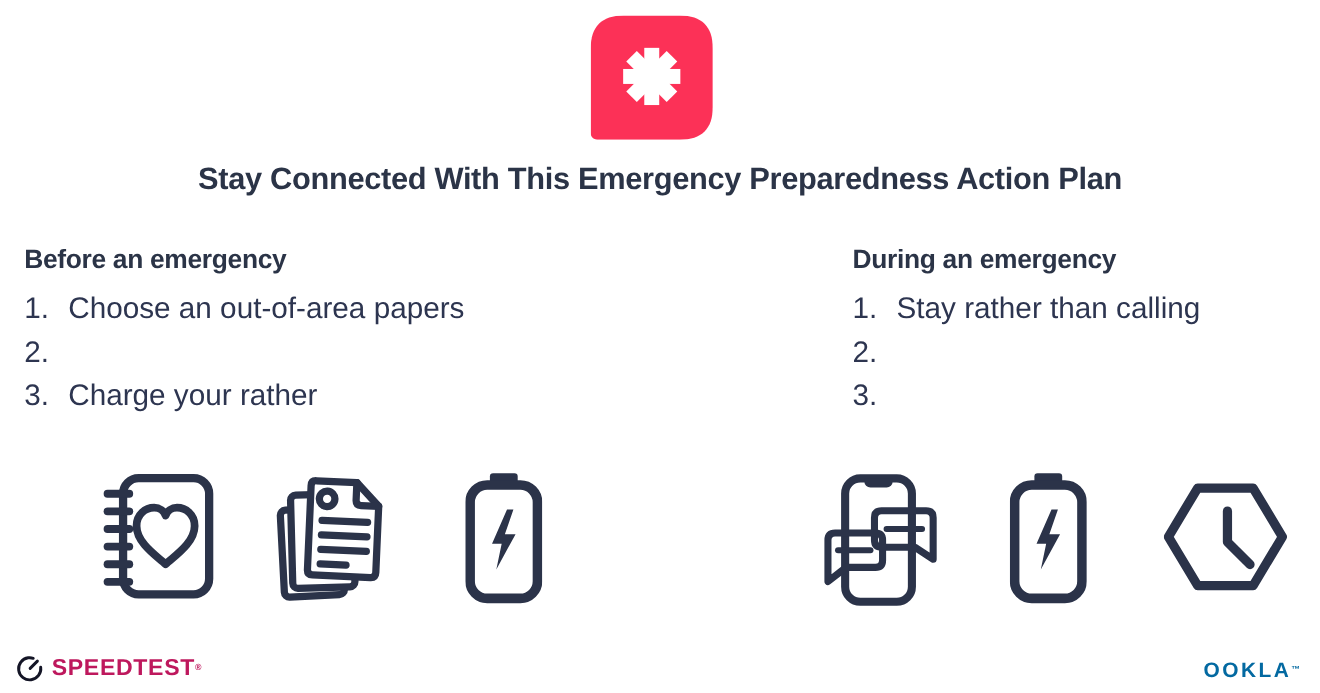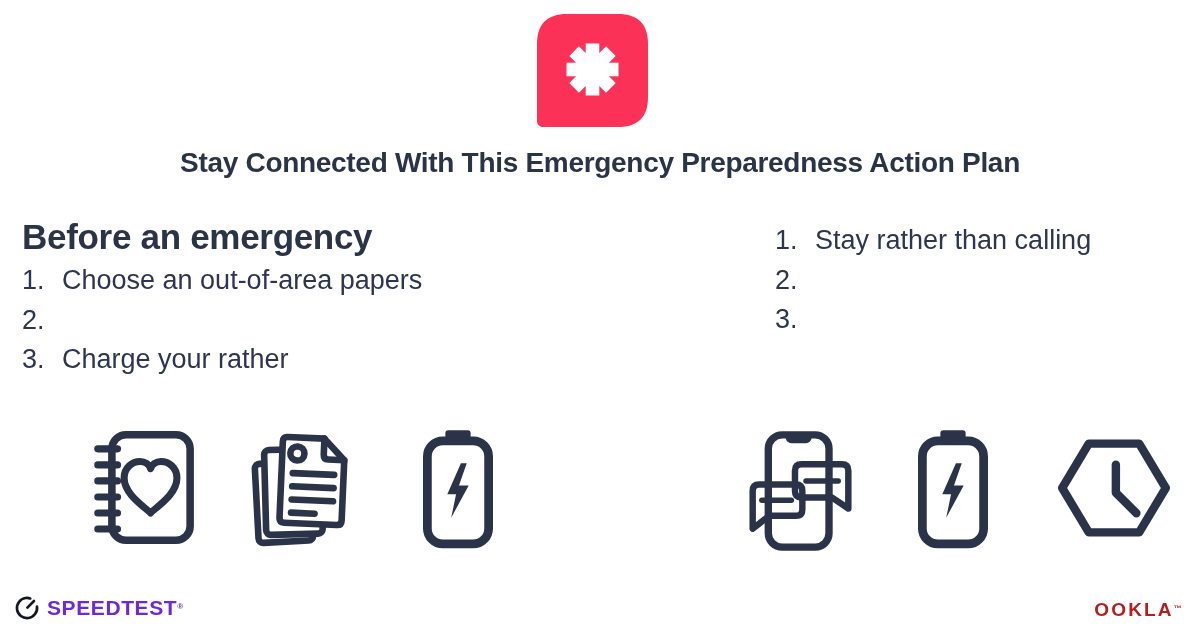--- a/index.html
+++ b/index.html
@@ -8,35 +8,35 @@
     font-family:"Liberation Sans", sans-serif; color:#2B3349; overflow:hidden;
   }
   .badge { position:absolute; left:537px; top:14px; width:111px; height:113px; }
   .title {
     position:absolute; left:0; top:147px; width:1200px; text-align:center;
     font-size:28px; font-weight:bold; letter-spacing:-0.3px; color:#2B3447; margin:0;
   }
   .col { position:absolute; top:221px; }
   .col-left  { left:22px;  width:700px; }
   .col-right { left:775px; width:425px; }
-  .col h2 { margin:0 0 8px 0; font-size:35px; line-height:32px; font-weight:bold; letter-spacing:-0.3px; color:#2B3447; }
+  .col h2 { margin:0 0 8px 0; font-size:24px; line-height:32px; font-weight:bold; letter-spacing:-0.3px; color:#2B3447; }
   .col ol { list-style:none; margin:0; padding:0; font-size:27px; line-height:39.5px; color:#2D3550; }
   .col li { display:flex; }
   .num { flex:0 0 40px; width:40px; }
   .icon { position:absolute; line-height:0; }
   .icon svg { display:block; }
   .stroke { stroke:#2B3349; fill:none; }
   .footer-speedtest {
-    position:absolute; left:14px; top:595px; display:flex; align-items:center; gap:7px; color:#6d28d9;
+    position:absolute; left:14px; top:595px; display:flex; align-items:center; gap:7px; color:#be185d;
   }
   .st-word { font-size:21px; font-weight:bold; letter-spacing:0.6px; line-height:26px; }
   .tm { font-size:8px; vertical-align:top; position:relative; top:-1px; }
   .footer-ookla {
     position:absolute; right:16px; top:599px; font-size:19px; font-weight:bold;
-    letter-spacing:2.2px; color:#b91c1c; line-height:22px;text-align:center;
+    letter-spacing:2.2px; color:#0369a1; line-height:22px;text-align:center;
   }
 </style>
 </head>
 <body>
 
 <div class="canvas">
 
   <div class="badge">
     <svg viewBox="0 0 111 113" width="111" height="113" aria-hidden="true">
       <path d="M30 0 H81 C101 0 111 10 111 30 V83 C111 103 101 113 81 113 H6 C2.5 113 0 110.5 0 107 V30 C0 10 10 0 30 0 Z" fill="#FC3157"></path>
@@ -62,20 +62,21 @@
         <span class="num">2.</span>
       </li>
       <li>
         <span class="num">3.</span>
         <span>Charge your rather</span>
       </li>
     </ol>
   </section>
 
   <section class="col col-right">
+    <h2>During an emergency</h2>
     <ol>
       <li>
         <span class="num">1.</span>
         <span>Stay rather than calling</span>
       </li>
       <li>
         <span class="num">2.</span>
       </li>
       <li>
         <span class="num">3.</span>

